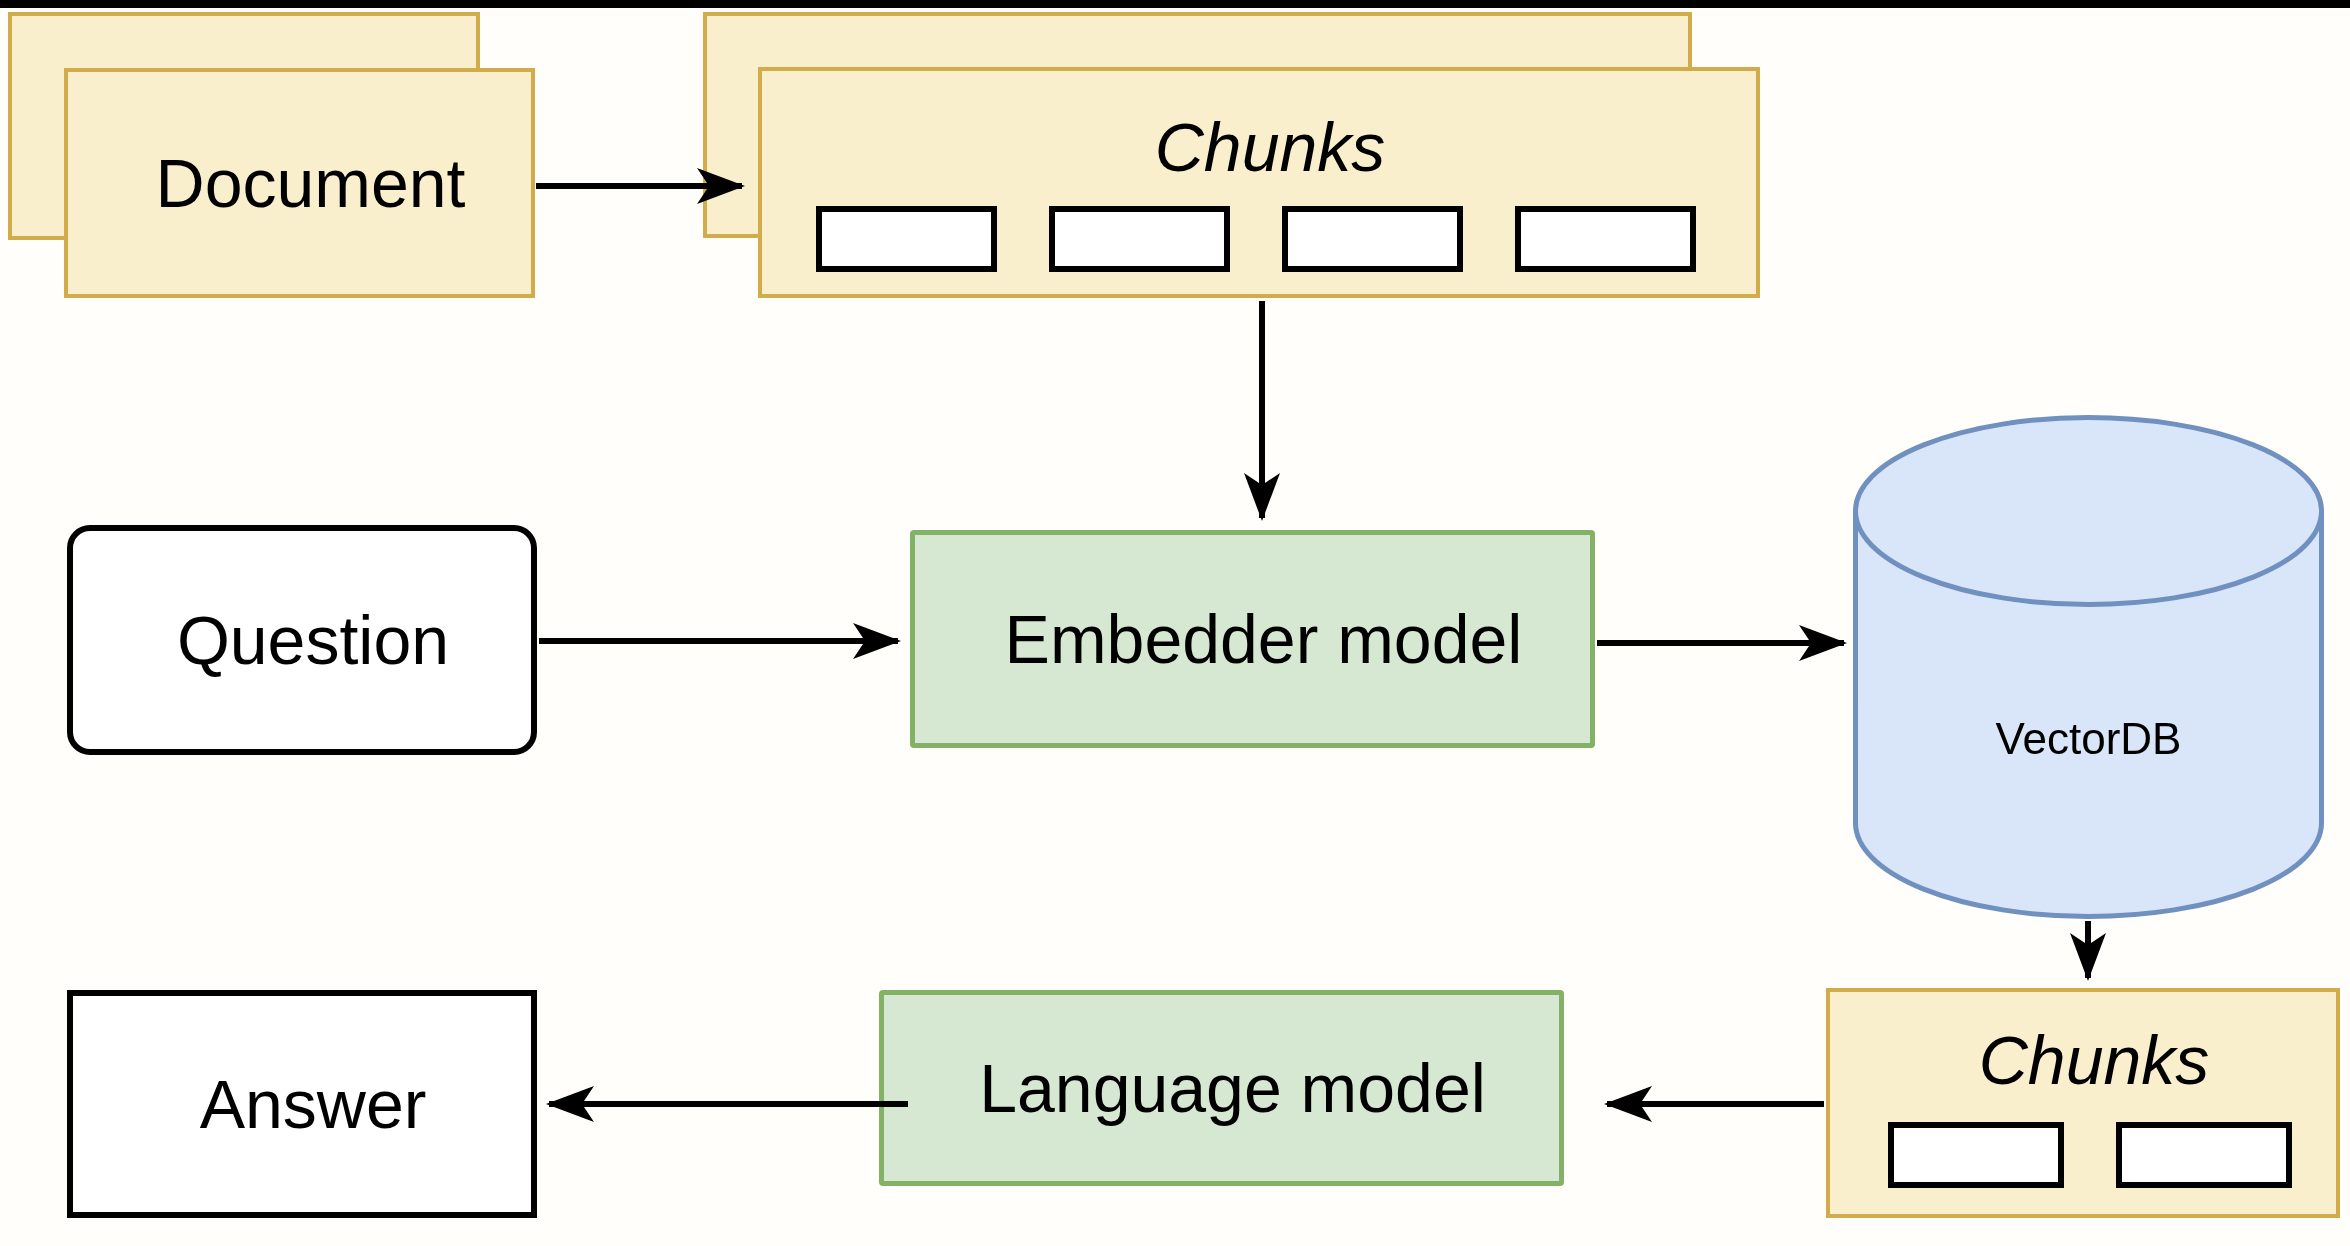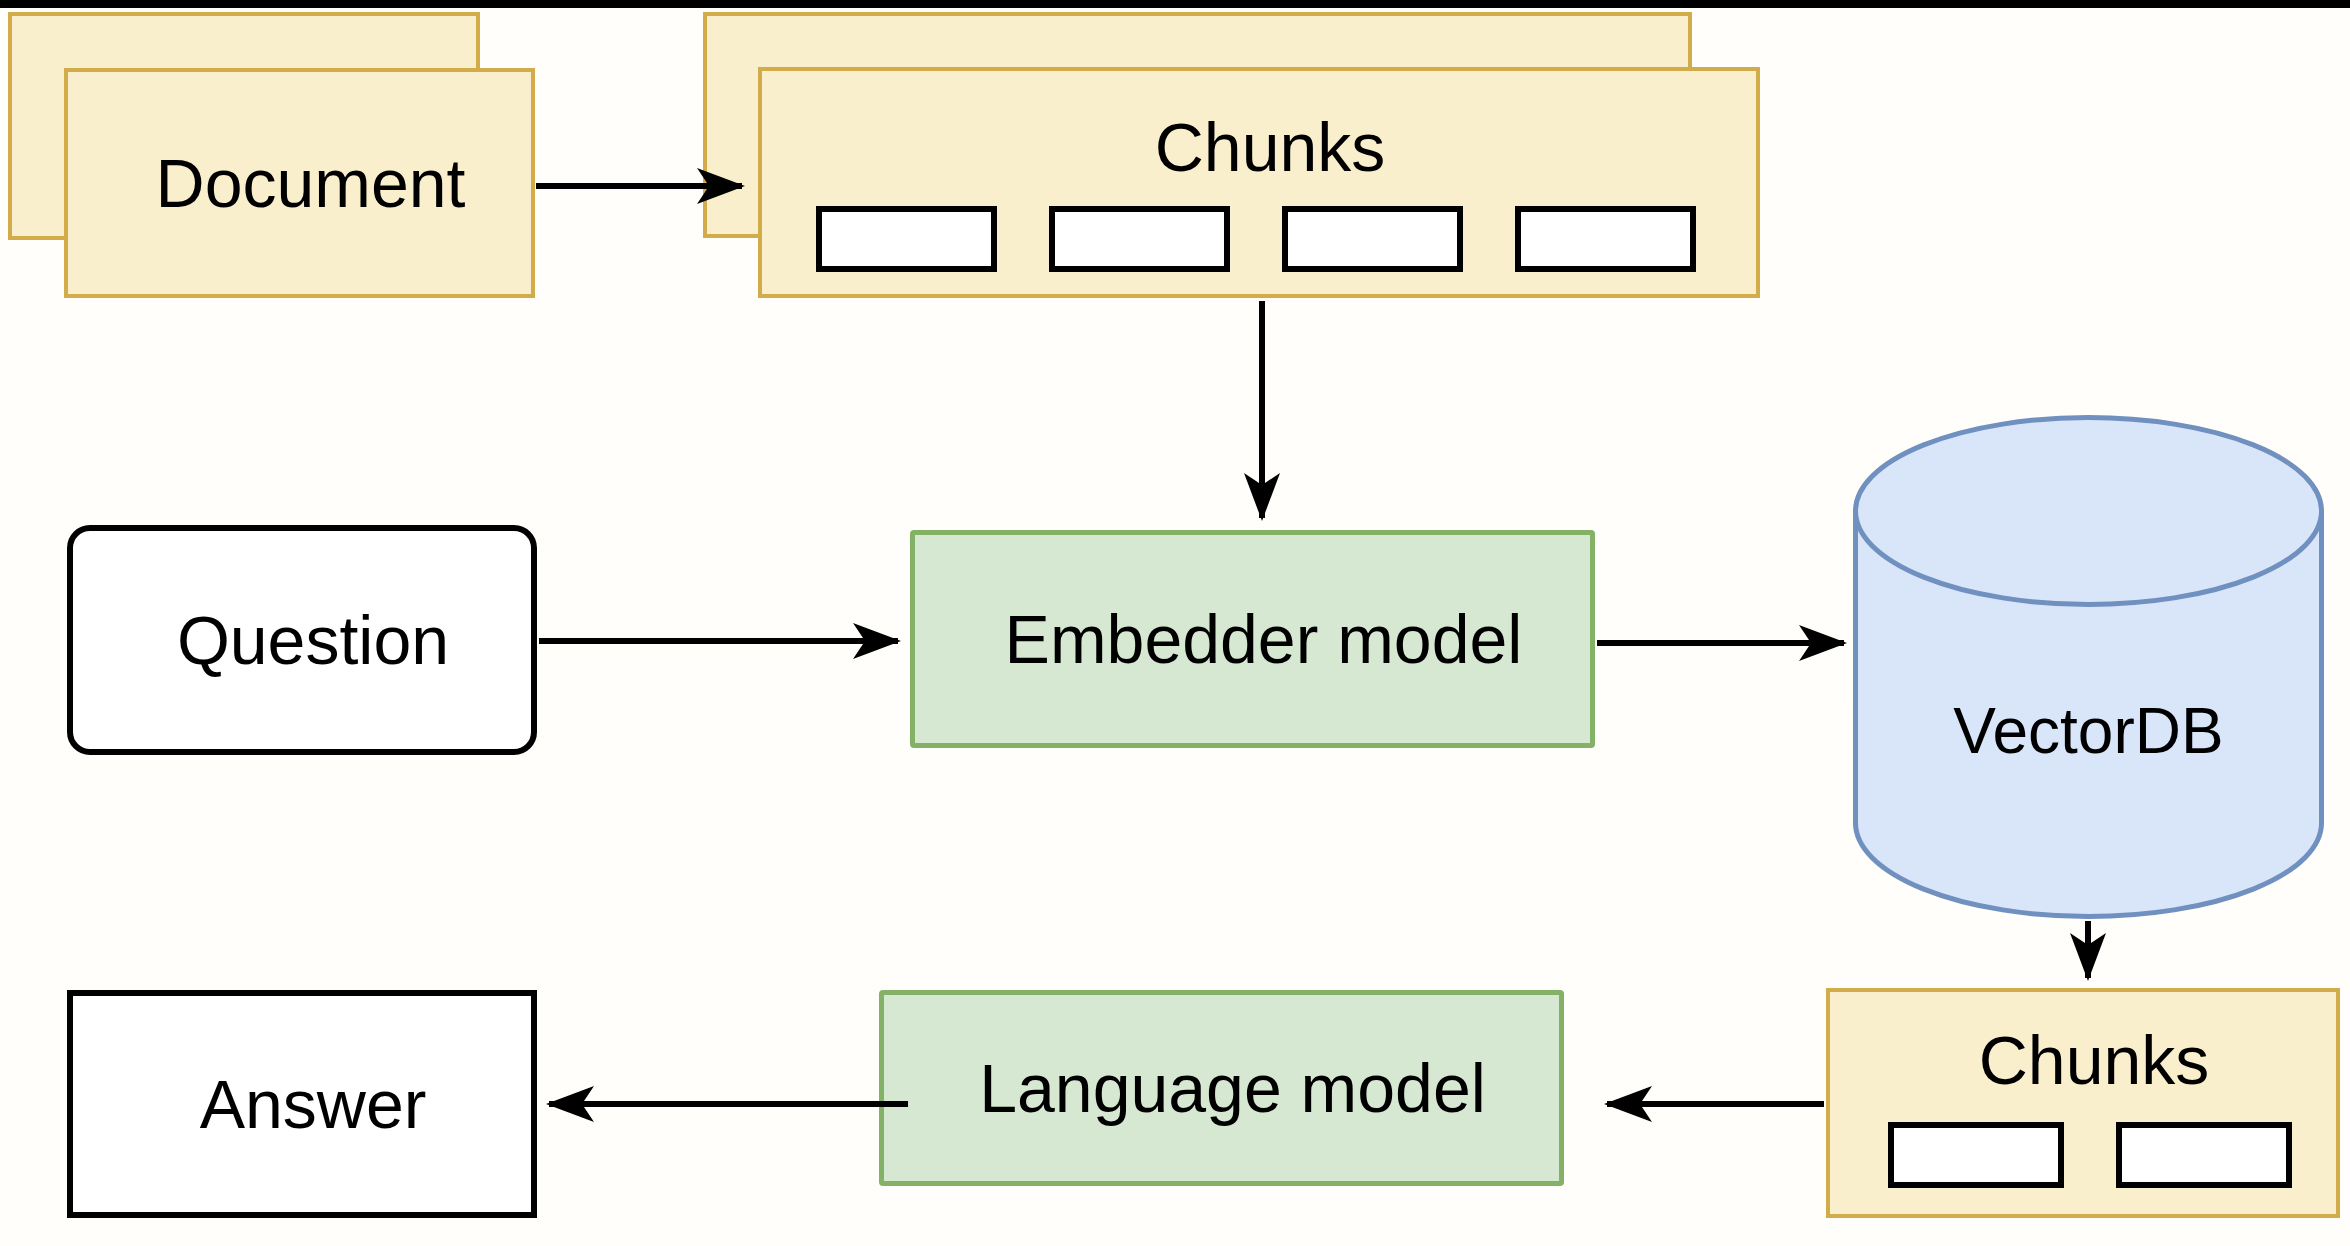--- a/index.html
+++ b/index.html
@@ -33,21 +33,21 @@
   }
   .white-node {
     background: var(--white-fill, #fff);
     border: 6px solid var(--line-color, #000);
   }
   .green {
     background: var(--green-fill, #D7E8D2);
     border: 5px solid var(--green-border, #83B266);
     border-radius: 4px;
   }
-  .top-label { align-items: flex-start; }
+  .top-label { align-items: flex-start; font-style: italic; }
   .slot {
     position: absolute;
     box-sizing: border-box;
     background: var(--white-fill, #fff);
     border: 6px solid var(--line-color, #000);
   }
 
   
   .document-back  { left: 8px;    top: 12px;  width: 472px;  height: 228px; }
   .document-front { left: 64px;   top: 68px;  width: 471px;  height: 230px; }
@@ -56,23 +56,23 @@
   .chunks-top-front .slot { top: 135px; width: 181px; height: 66px; }
   .slot-t1 { left: 54px; }  .slot-t2 { left: 287px; }
   .slot-t3 { left: 520px; } .slot-t4 { left: 753px; }
 
   .question { left: 67px;  top: 525px; width: 470px; height: 230px; border-radius: 23px; }
   .embedder { left: 910px; top: 530px; width: 685px; height: 218px; }
 
   .vectordb { left: 1853px; top: 415px; width: 471px; height: 504px; }
   .vectordb svg { position: absolute; left: 0; top: 0; overflow: visible; }
   .vectordb .db-label {
-    position: absolute; left: 0; top: 268px; width: 100%; height: 96px;
+    position: absolute; left: 0; top: 276px; width: 100%; height: 96px;
     display: flex; align-items: center; justify-content: center;
-    font-size: 64px; color: var(--text-color, #000);
+    font-size: 44px; color: var(--text-color, #000);
   }
 
   .chunks-bottom { left: 1826px; top: 988px; width: 514px; height: 230px; padding-top: 34px; }
   .chunks-bottom .slot { top: 130px; width: 176px; height: 66px; }
   .slot-b1 { left: 58px; } .slot-b2 { left: 286px; }
 
   .language { left: 879px; top: 990px; width: 685px; height: 196px; }
   .answer   { left: 67px;  top: 990px; width: 470px; height: 228px; }
 
   .edges {

